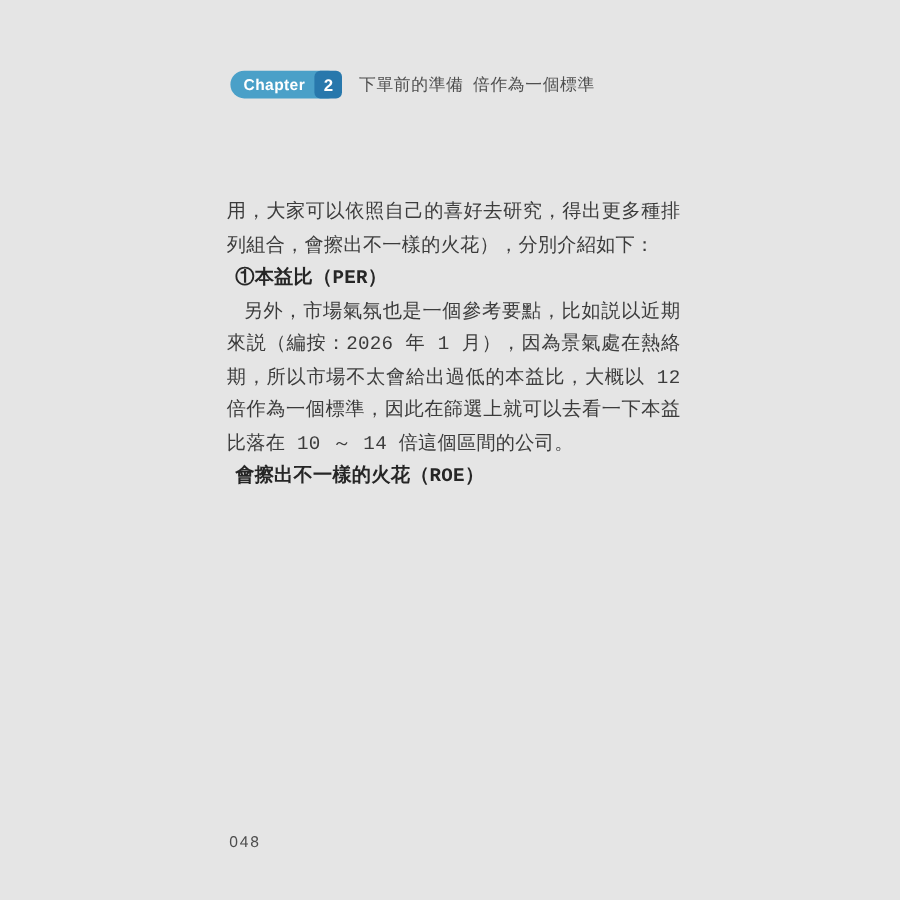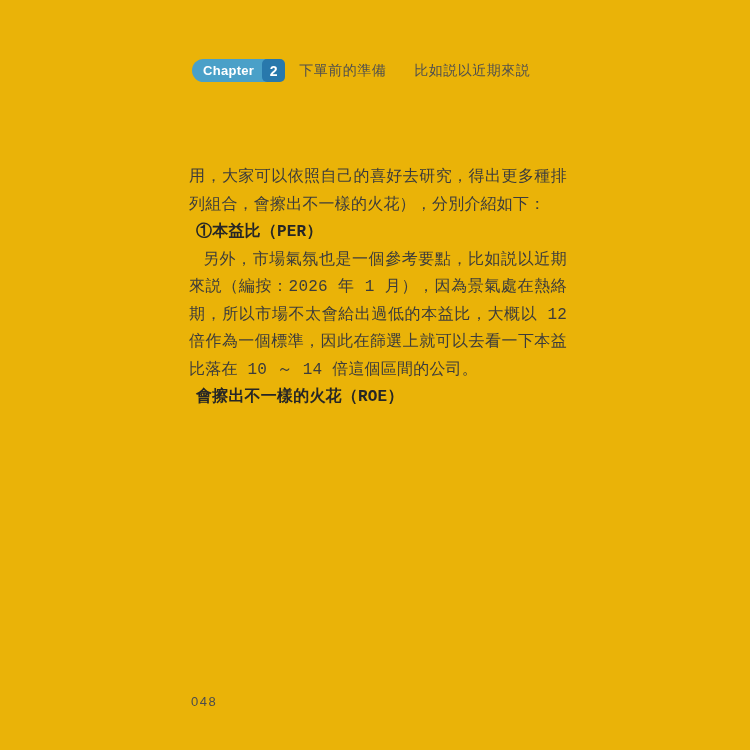--- a/index.html
+++ b/index.html
@@ -1,20 +1,20 @@
 <!DOCTYPE html>
 <html><head>
 <meta charset="utf-8">
 <style>
   html,body { margin:0; padding:0; }
   body { background:#ffffff; }
   .page {
     position:relative;
     width:750px; height:750px;
-    background:#eab308;
+    background:#e5e5e5;
     font-family:"Liberation Sans","DejaVu Sans",sans-serif;
     overflow:hidden;
   }
   
   .header {
     position:absolute; top:59px; left:192px;
     display:flex; align-items:center;
   }
   .chapter-badge {
     display:flex; align-items:center;
@@ -32,21 +32,21 @@
   .chapter-number {
     background:#2878AC; color:#ffffff;
     min-width:23px; height:23px;
     border-radius:5px;
     display:flex; align-items:center; justify-content:center;
     font-size:14px; font-weight:bold;
   }
   .header-title {
     margin-left:14px;
     font-size:14px; color:#4f4f4f;
-    display:flex; gap:28px;
+    display:flex; gap:8px;
     letter-spacing:0.5px;
   }
   
   .content {
     position:absolute; left:189px; top:164px; width:378px;
     font-size:16px; line-height:27.5px;
     color:#3c3c3c;
     text-align:justify;
     letter-spacing:0.2px;
     font-family:Liberation Mono, monospace;
@@ -73,21 +73,21 @@
 
 <div class="page">
 
   <div class="header">
     <div class="chapter-badge">
       <span class="chapter-label">Chapter</span>
       <span class="chapter-number">2</span>
     </div>
     <div class="header-title">
       <span>下單前的準備</span>
-      <span>比如説以近期來説</span>
+      <span>倍作為一個標準</span>
     </div>
   </div>
 
   <div class="content">
     <p class="para">用，大家可以依照自己的喜好去研究，得出更多種排列組合，會擦出不一樣的火花），分別介紹如下：</p>
 
     <p class="section-heading">①本益比（PER）</p>
 
 
     <p class="para indent">另外，市場氣氛也是一個參考要點，比如説以近期來説（編按：2026 年 1 月），因為景氣處在熱絡期，所以市場不太會給出過低的本益比，大概以 12 倍作為一個標準，因此在篩選上就可以去看一下本益比落在 10 ～ 14 倍這個區間的公司。</p>

